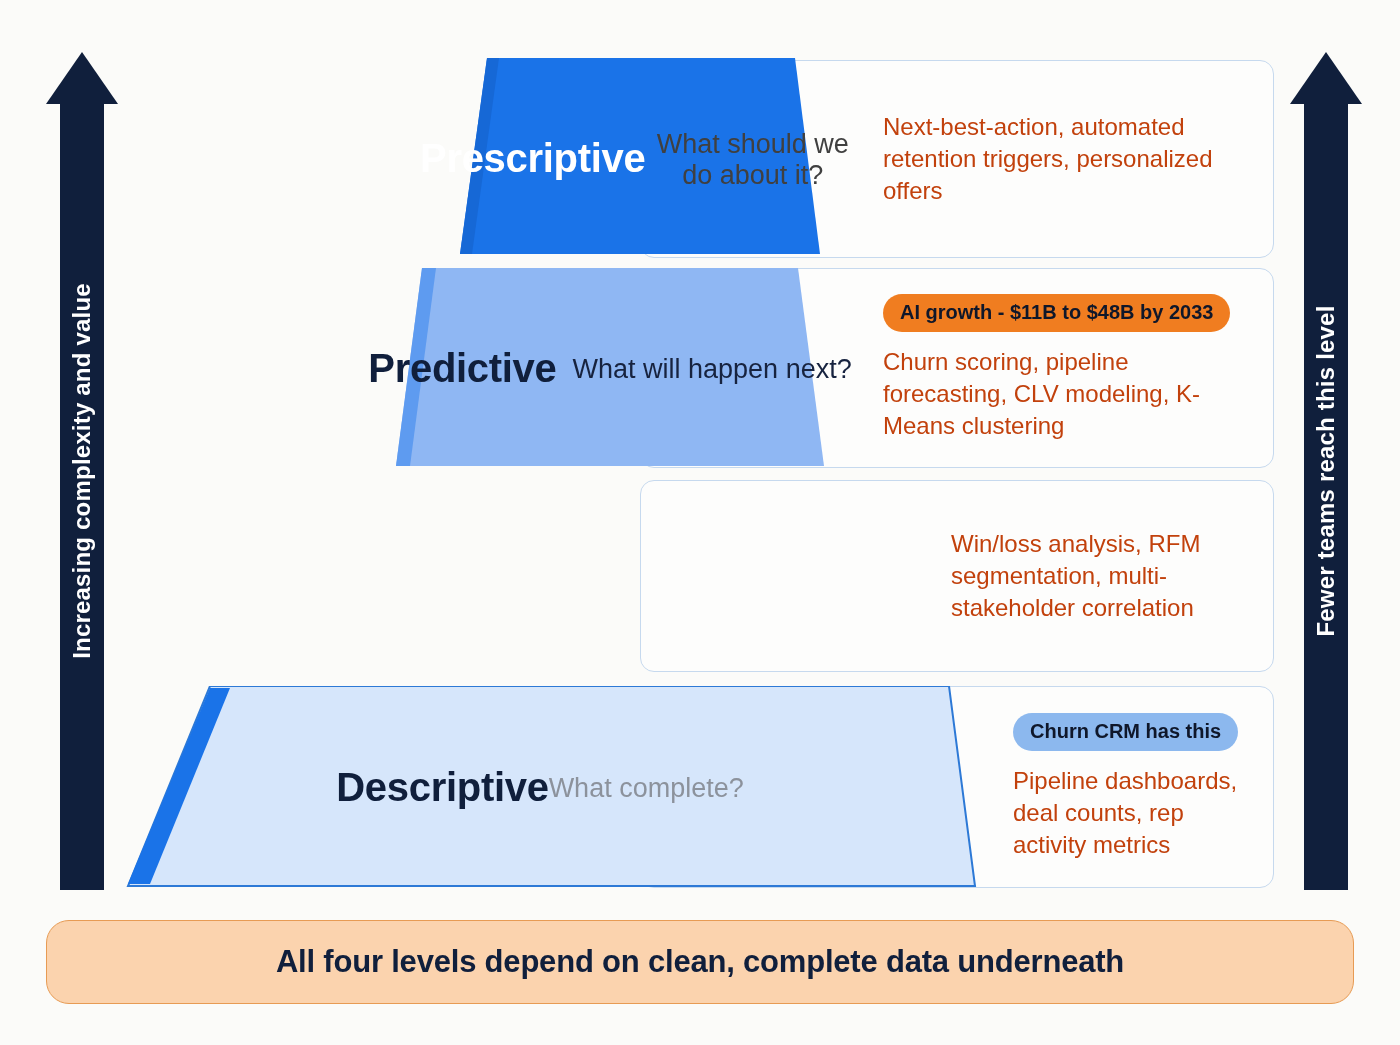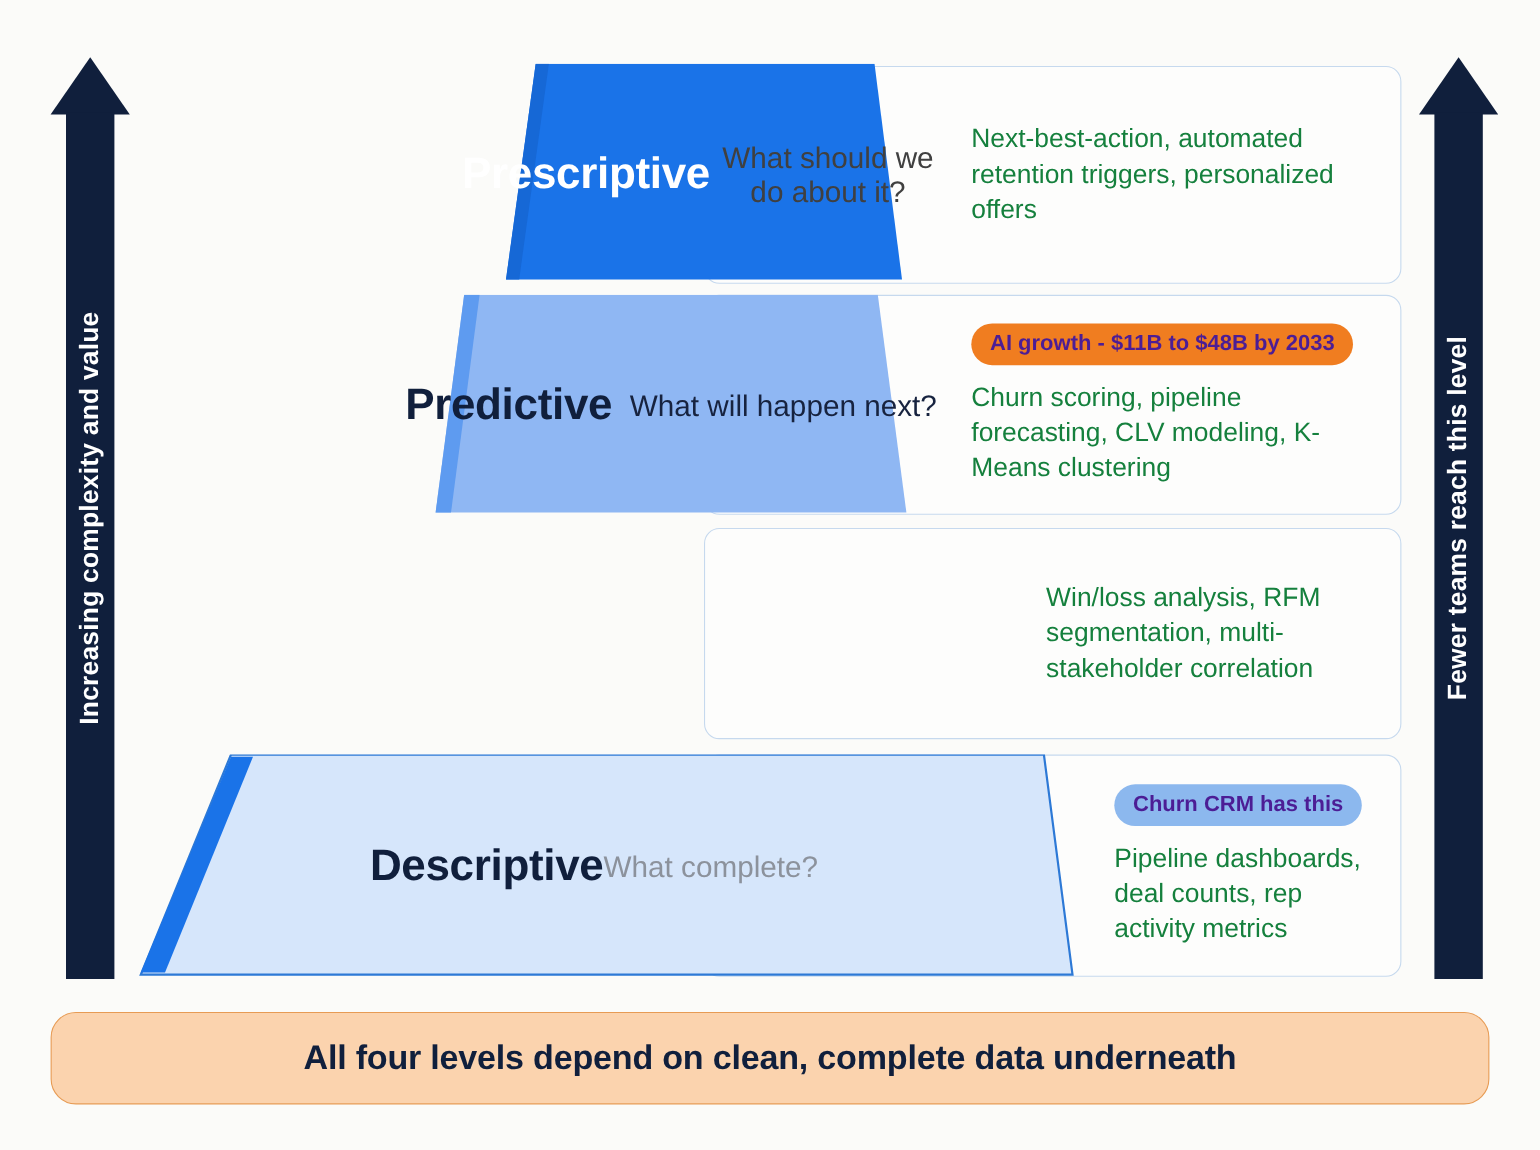--- a/index.html
+++ b/index.html
@@ -88,32 +88,32 @@
     position: absolute;
     left: 242px;
     right: 18px;
     top: 0;
     bottom: 0;
     display: flex;
     flex-direction: column;
     justify-content: center;
   }
   .card-detail {
-    color: #15803d;
+    color: #c2410c;
     font-size: 24px;
     line-height: 1.32;
   }
   .pill {
     display: inline-block;
     align-self: flex-start;
     border-radius: 999px;
     padding: 7px 17px 8px 17px;
     font-size: 20px;
     font-weight: bold;
-    color: #4c1d95;
+    color: #0f172a;
     margin-bottom: 14px;
     white-space: nowrap;
   }
   .pill.orange { background: #f07d20; }
   .pill.blue   { background: #8cb8ee; }
 
   
   .tier {
     position: absolute;
     z-index: 2;

